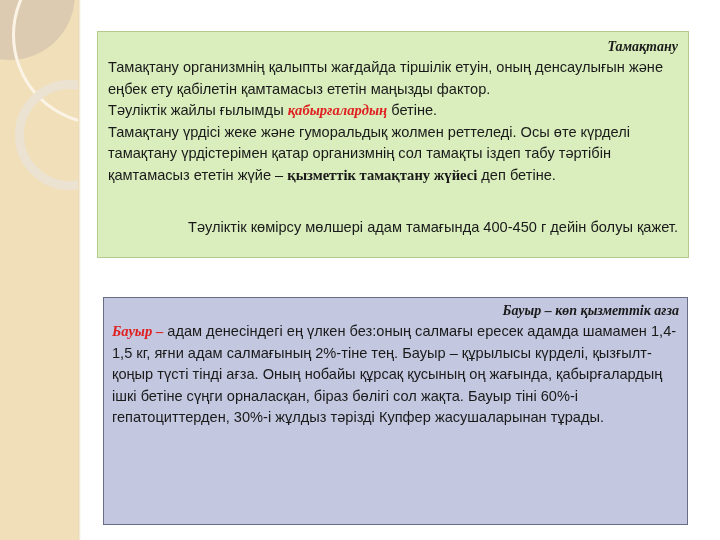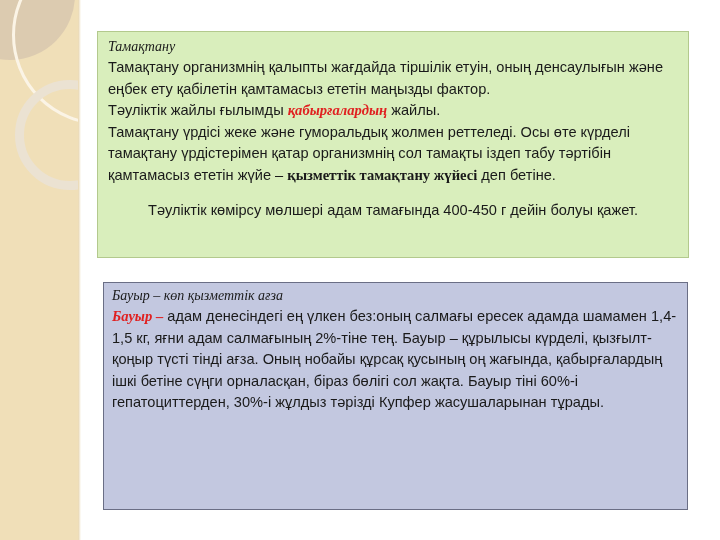--- a/index.html
+++ b/index.html
@@ -37,50 +37,50 @@
       position: absolute; box-sizing: border-box;
       font-family: "Liberation Sans", sans-serif;
       color: #1a1a1a; font-size: 14.6px; line-height: 21.5px;
     }
     .box-green {
       left: 97px; top: 31px; width: 592px; height: 227px;
       background: #d9eebc; border: 1px solid #b3c98d;
       padding: 5px 10px 0 10px;
     }
     .box-blue {
-      left: 103px; top: 282px; width: 585px; height: 228px;
+      left: 103px; top: 297px; width: 585px; height: 228px;
       background: #c3c8e0; border: 1px solid #6a6e85;
       padding: 3px 8px 0 8px;
     }
     .title {
-      text-align: left; font-family: "Liberation Serif", serif;
-      font-style: italic; font-weight: normal; font-size: 14px; line-height: 20px;
+      text-align: right; font-family: "Liberation Serif", serif;
+      font-style: italic; font-weight: bold; font-size: 14px; line-height: 20px;
     }
     .red { color: #e02020; font-family: "Liberation Serif", serif; font-style: italic; font-weight: bold; }
     .bi { font-family: "Liberation Serif", serif; font-weight: bold; }
     .gap { height: 14px; }
-    .center { text-align: center; }
+    .center { text-align: right; margin-top: 17px; }
     p { margin: 0; }
   </style>
 </head>
 <body>
 
 <div class="side-strip">
   <div class="deco">
     <div class="circle-fill"></div>
     <div class="circle-big"></div>
     <div class="circle-ring"></div>
   </div>
 </div>
 <div class="side-edge"></div>
 
 <div class="box box-green">
   <div class="title">Тамақтану</div>
   <p>Тамақтану организмнің қалыпты жағдайда тіршілік етуін, оның денсаулығын және еңбек ету қабілетін қамтамасыз ететін маңызды фактор.</p>
-  <p><span>Тәуліктік жайлы ғылымды </span><span class="red">қабырғалардың</span><span> жайлы.</span></p>
+  <p><span>Тәуліктік жайлы ғылымды </span><span class="red">қабырғалардың</span><span> бетіне.</span></p>
   <p><span>Тамақтану үрдісі жеке және гуморальдық жолмен реттеледі. Осы өте күрделі тамақтану үрдістерімен қатар организмнің сол тамақты іздеп табу тәртібін қамтамасыз ететін жүйе – </span><span class="bi">қызметтік тамақтану жүйесі</span><span> деп бетіне.</span></p>
   <div class="gap"></div>
   <p class="center">Тәуліктік көмірсу мөлшері адам тамағында 400-450 г дейін болуы қажет.</p>
 </div>
 
 <div class="box box-blue">
   <div class="title">Бауыр – көп қызметтік ағза</div>
   <p><span class="red">Бауыр –</span><span> адам денесіндегі ең үлкен без:оның салмағы ересек адамда шамамен 1,4-1,5 кг, яғни адам салмағының 2%-тіне тең. Бауыр – құрылысы күрделі, қызғылт-қоңыр түсті тінді ағза. Оның нобайы құрсақ қусының оң жағында, қабырғалардың ішкі бетіне сүңги орналасқан, біраз бөлігі сол жақта. Бауыр тіні 60%-і гепатоциттерден, 30%-і жұлдыз тәрізді Купфер жасушаларынан тұрады.</span></p>
 </div>
 

